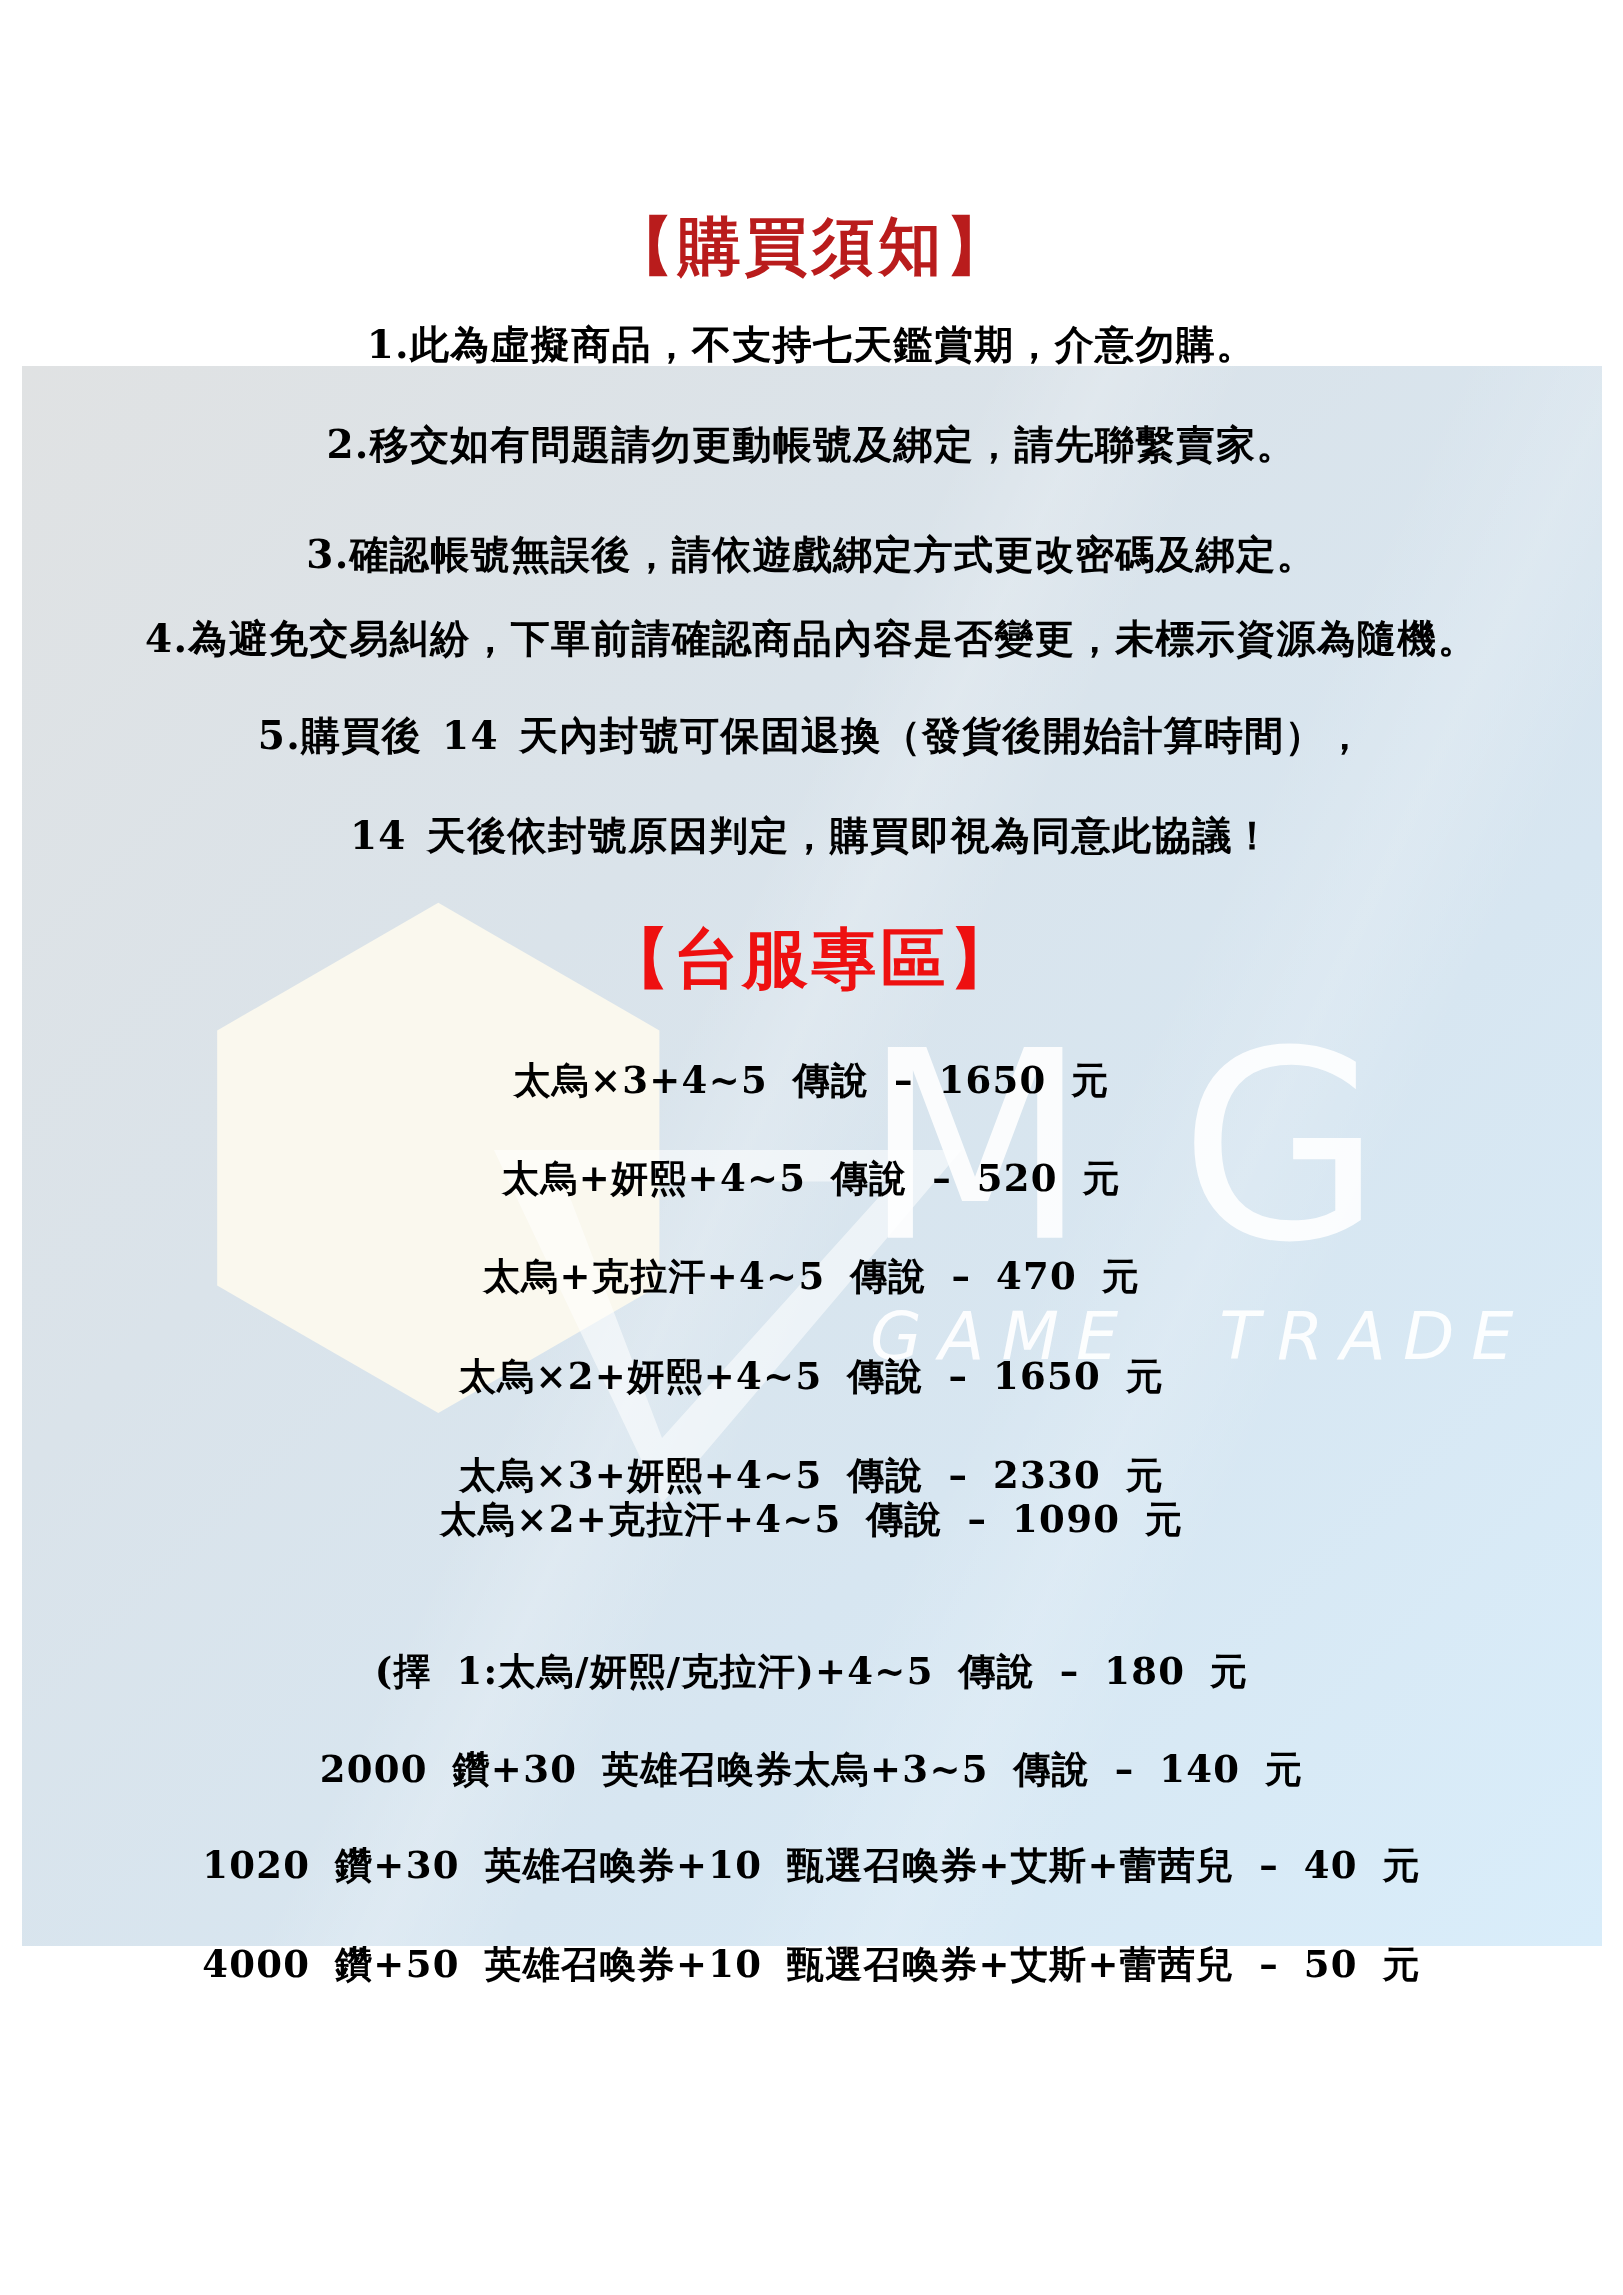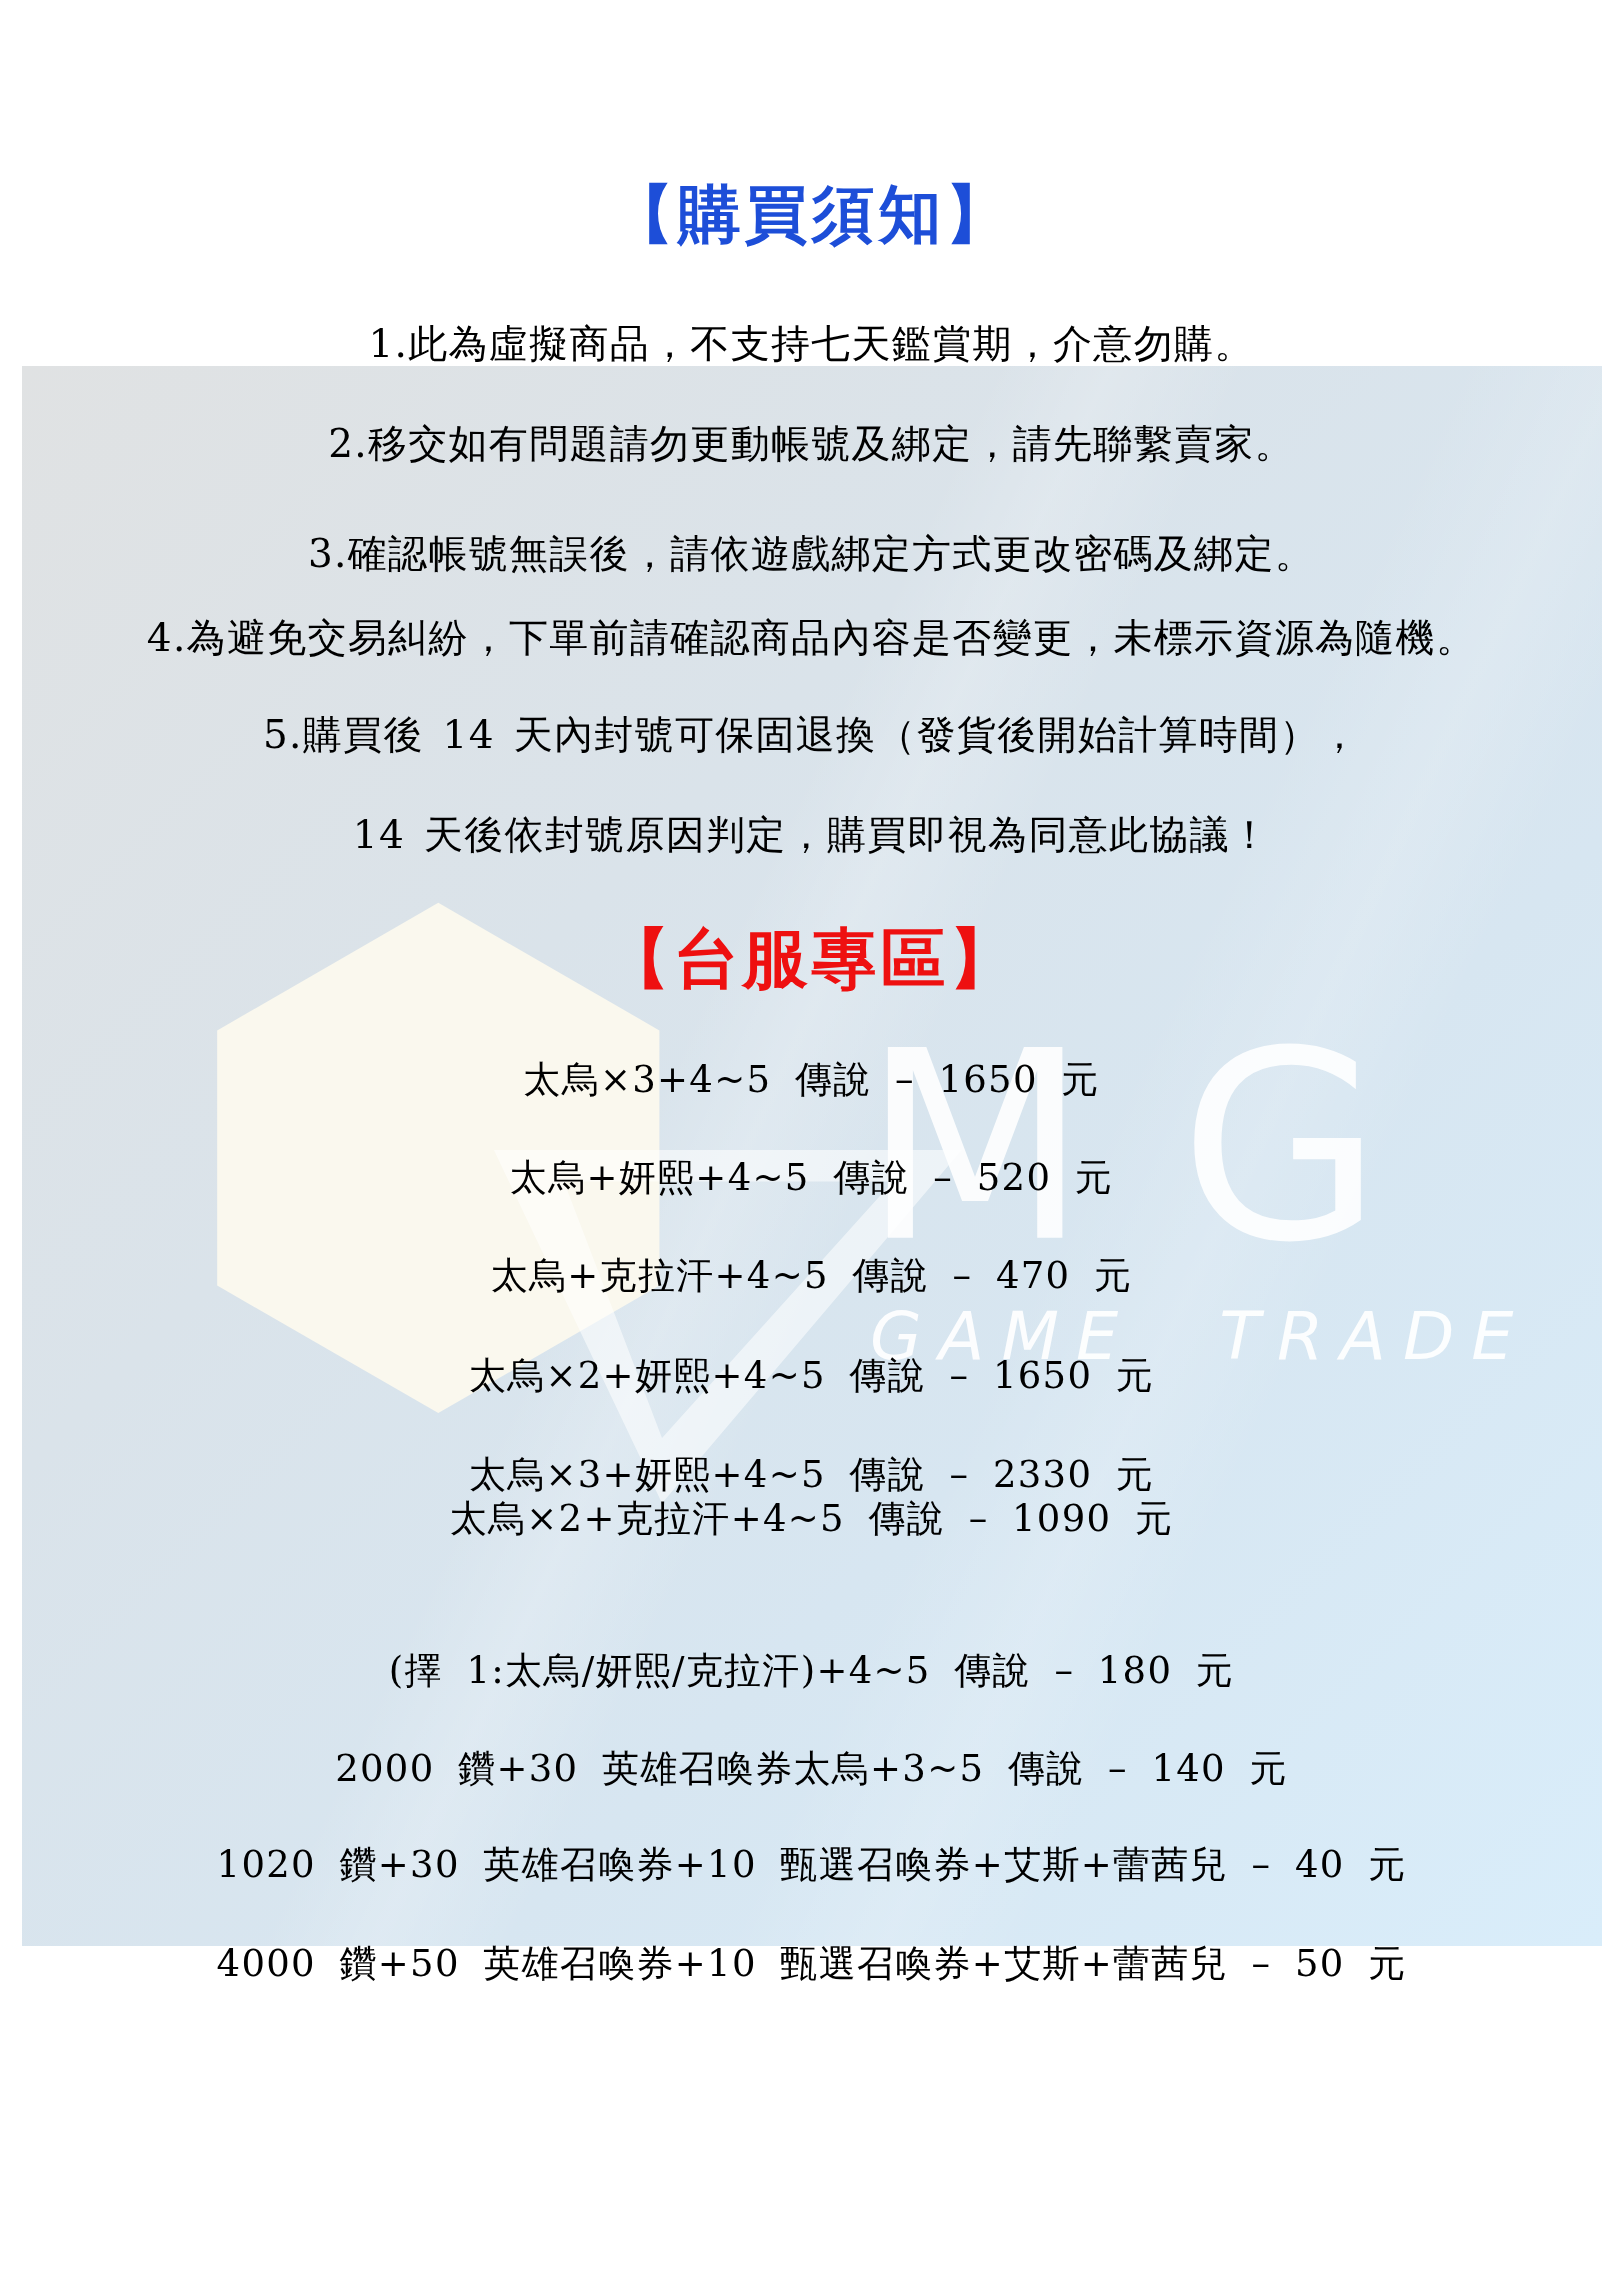--- a/index.html
+++ b/index.html
@@ -12,23 +12,24 @@
     position:absolute;left:21.6px;top:366px;width:1580px;height:1580px;
     background:
       linear-gradient(115deg, rgba(255,255,255,0) 42%, rgba(255,255,255,.18) 47%, rgba(255,255,255,0) 53%),
       linear-gradient(115deg, rgba(255,255,255,0) 62%, rgba(255,255,255,.15) 69%, rgba(255,255,255,0) 75%),
       linear-gradient(135deg, #e0e2e3 0%, #dae3ea 35%, #d7e6f1 65%, #d9edfa 100%);
   }
   .watermark{position:absolute;left:0;top:0;width:1623px;height:2295px;}
   .txt-line{
     position:absolute;left:0;width:1623px;text-align:center;line-height:1.15;
     white-space:nowrap;
+    font-weight:bold;
   }
   .main-title{
-    font-size:63px;font-weight:bold;color:#1d4ed8;letter-spacing:3.9px;
+    font-size:63px;font-weight:bold;color:#b91c1c;letter-spacing:3.9px;margin-top:32px;
   }
   .section-title{
     font-size:65px;font-weight:bold;color:#ee1010;letter-spacing:3.9px;
   }
   .notice-line{font-size:39px;letter-spacing:1.3px;word-spacing:5.2px;}
   .product-line{font-size:37px;letter-spacing:1.3px;word-spacing:10.5px;text-align:center;}
   .wm-mono{
     font-family:"DejaVu Sans","Liberation Sans",sans-serif;
     font-size:400px;letter-spacing:140px;fill:#ffffff;fill-opacity:.88;
   }

